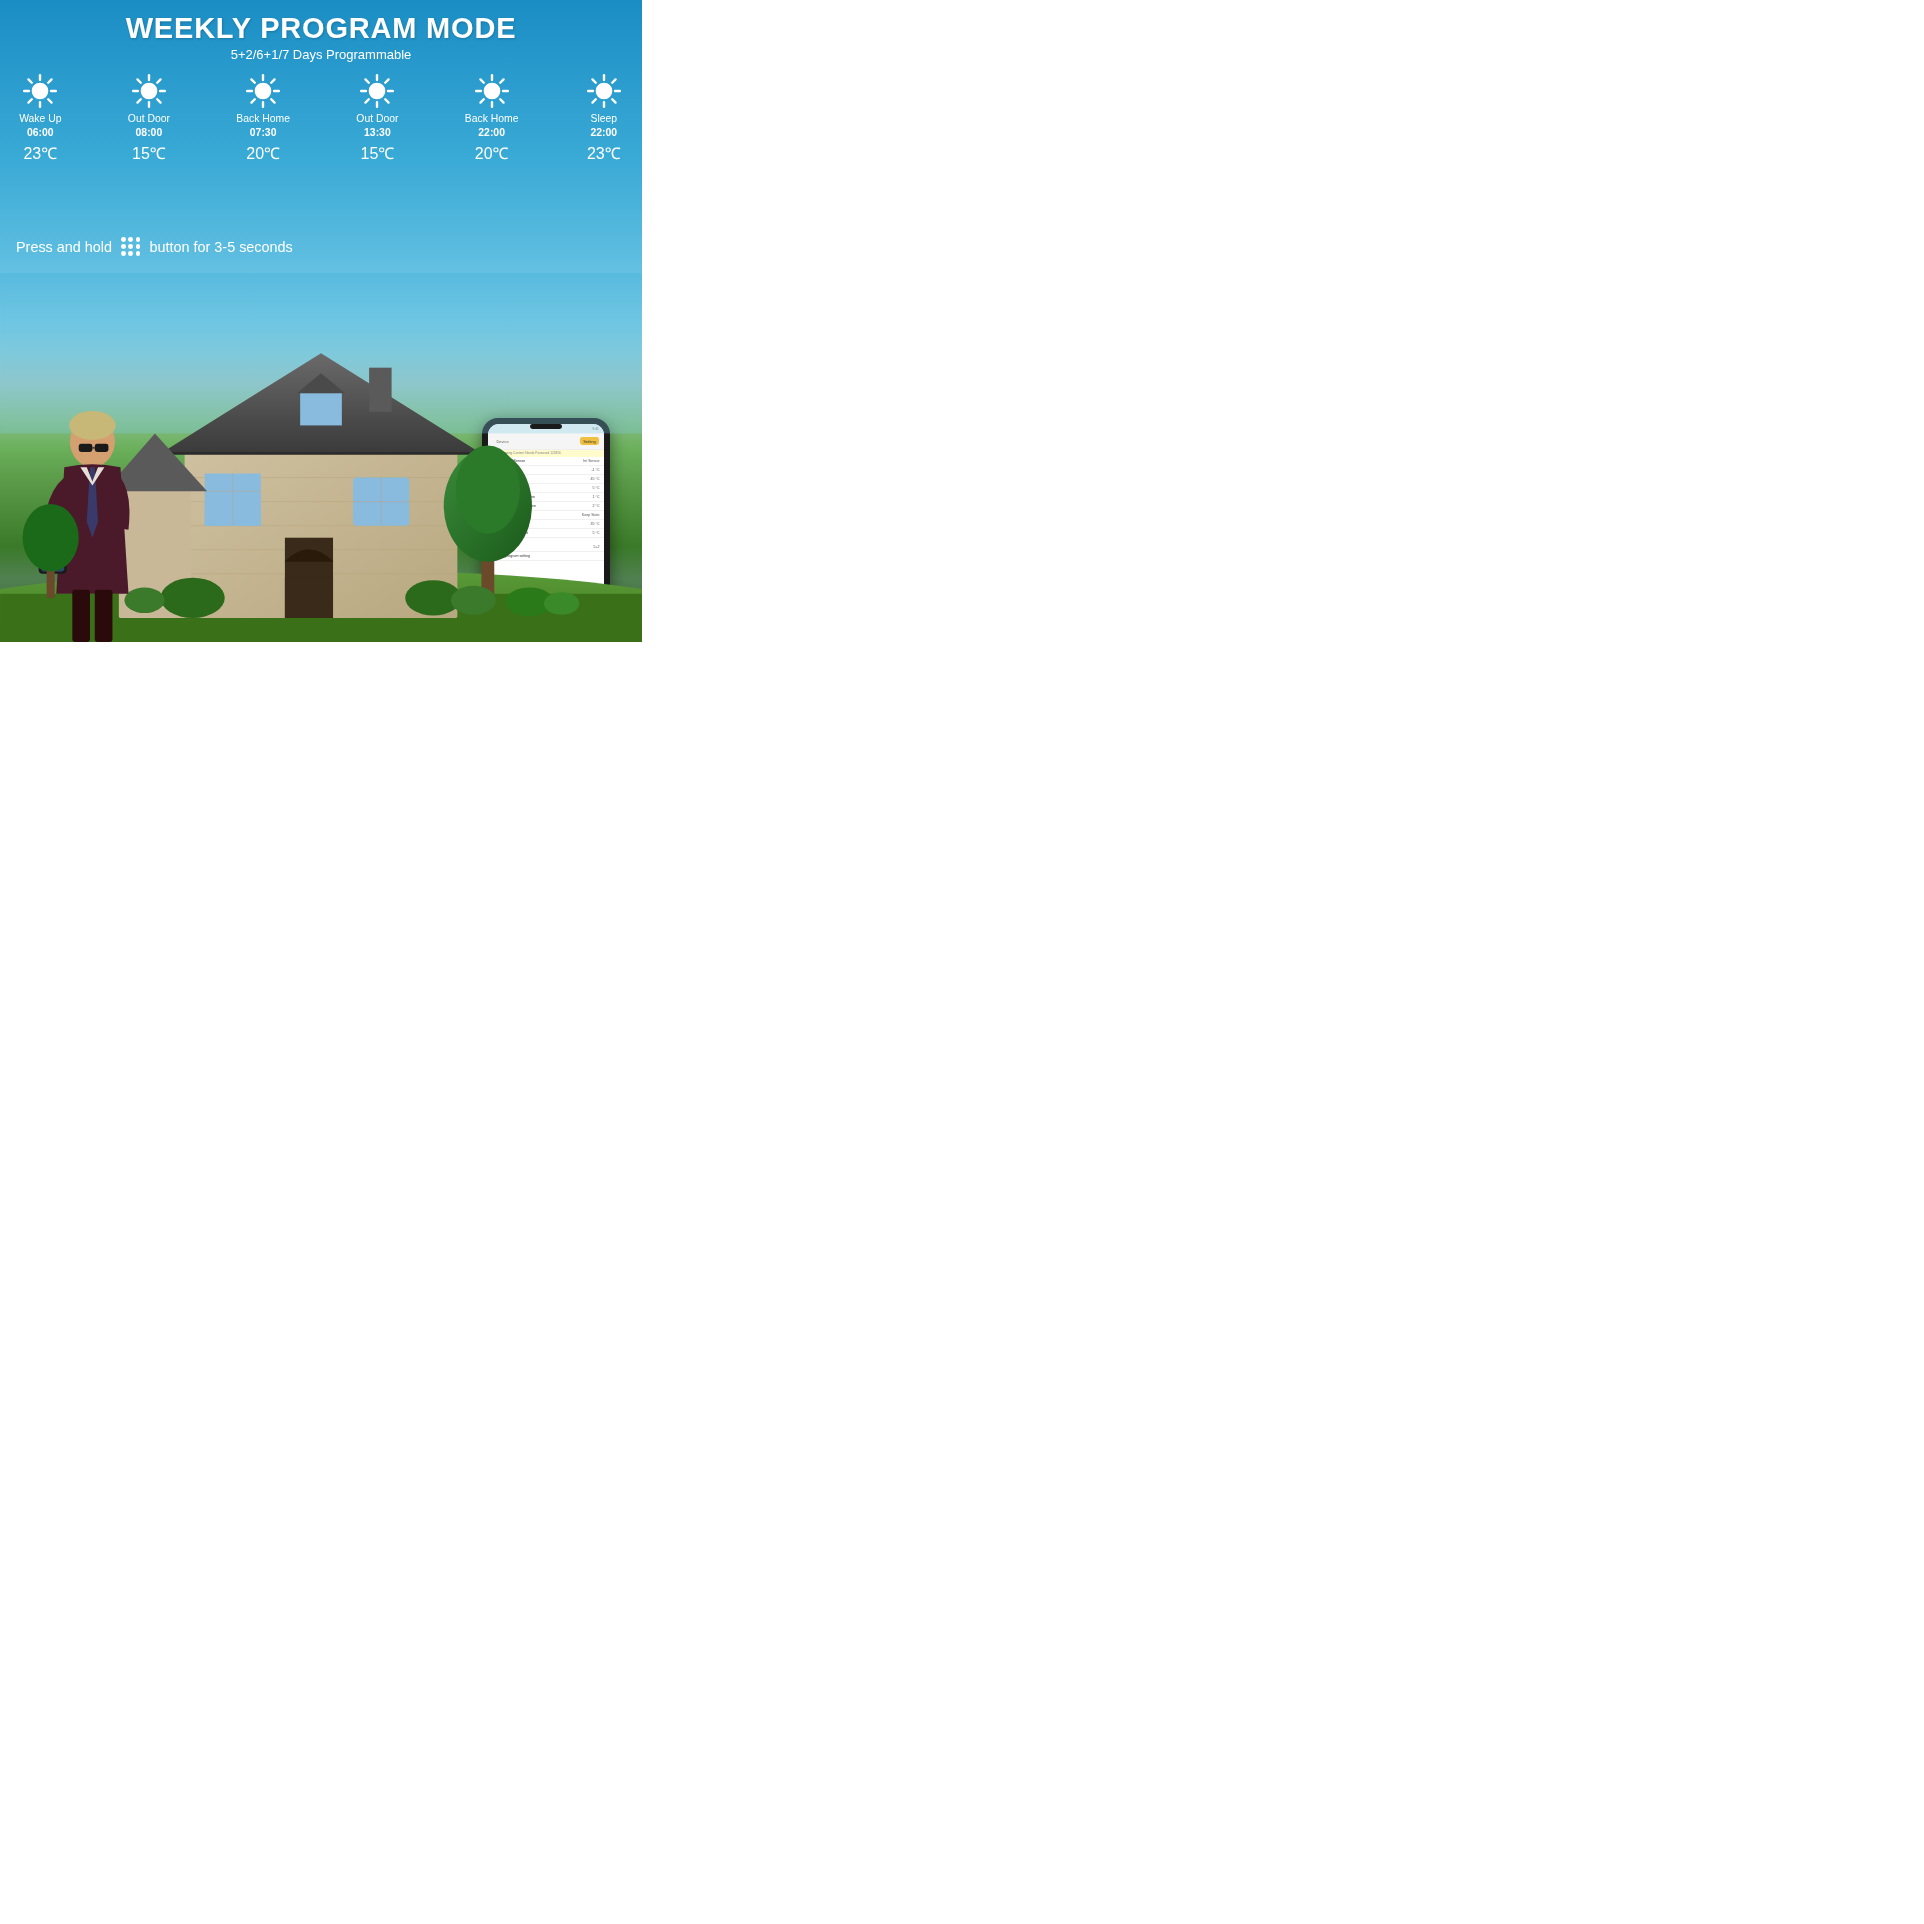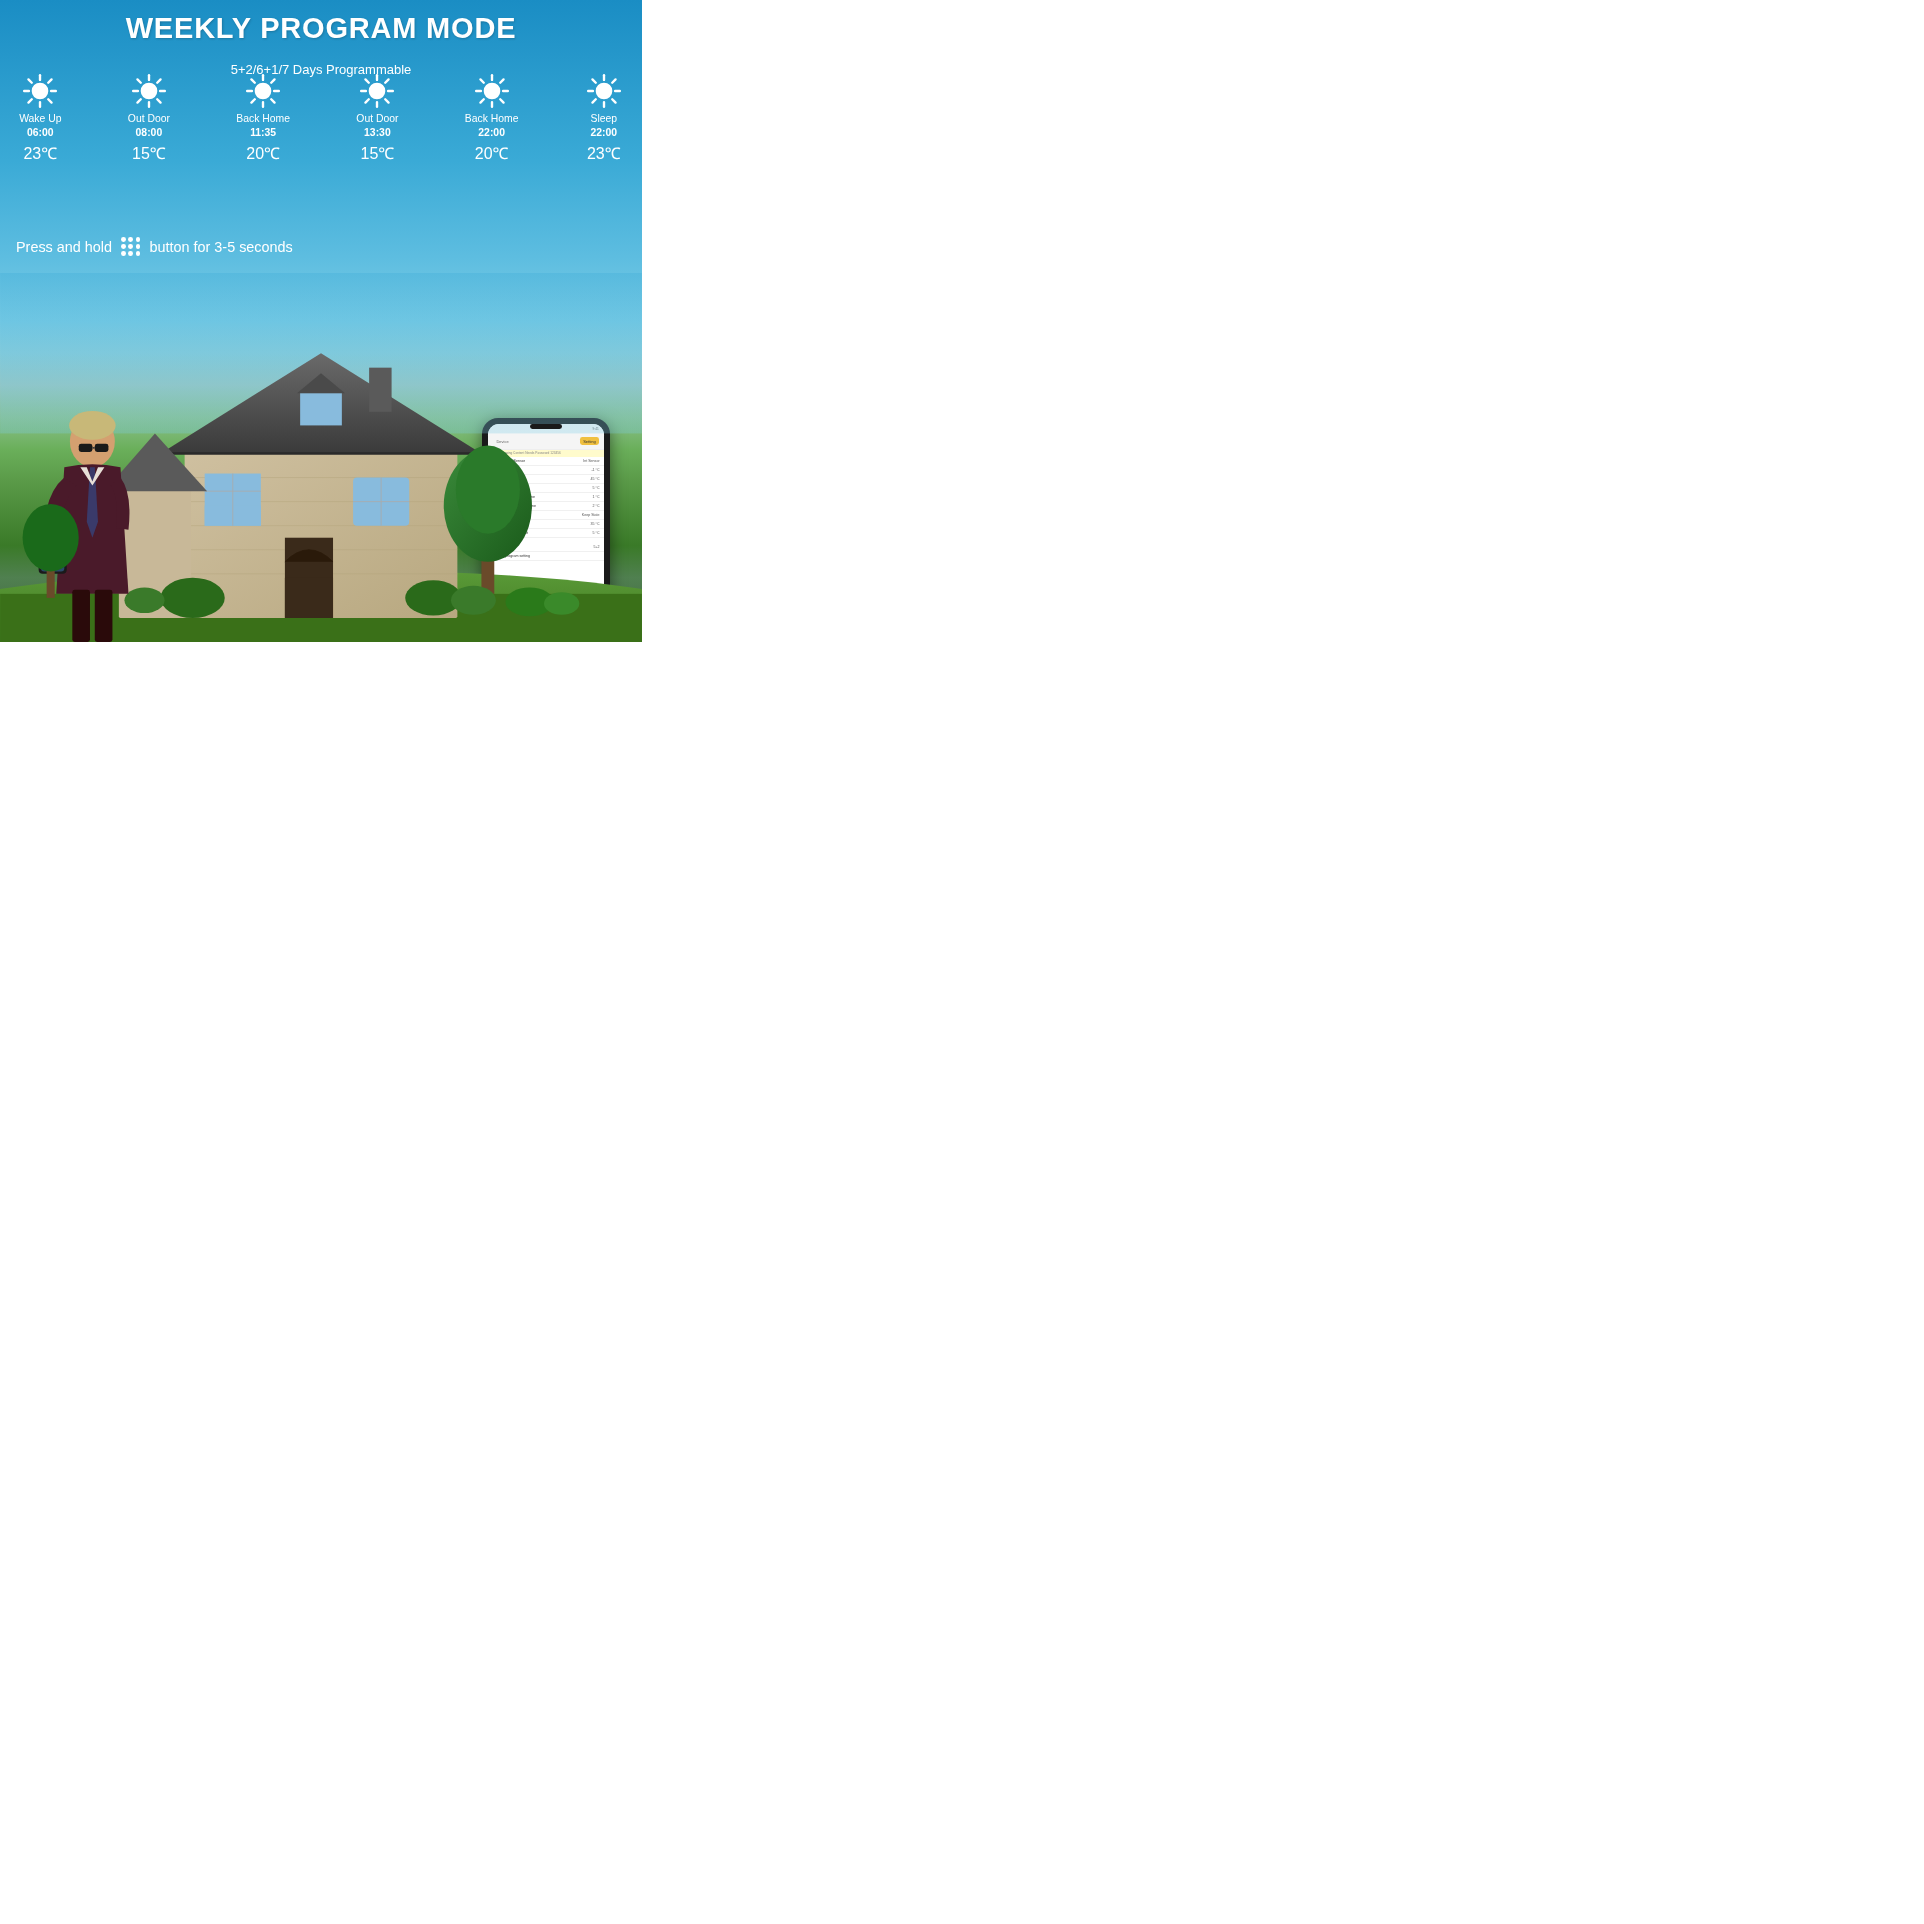--- a/index.html
+++ b/index.html
@@ -103,21 +103,21 @@
       font-size: 29px;
       font-weight: 900;
       letter-spacing: 0.8px;
       color: white;
       text-shadow: 0.8px 0.8px 2.4px rgba(0,0,0,0.2);
     }
 
     .subtitle {
       font-size: 13px;
       font-weight: 400;
-      margin-top: 17px;
+      margin-top: 2px;
       color: white;
     }
 
     
     .schedule-grid {
       position: absolute;
       top: 72px;
       left: 0;
       width: 100%;
       display: flex;
@@ -367,21 +367,21 @@
           <line x1="24" y1="38" x2="24" y2="44"></line>
           <line x1="4" y1="24" x2="10" y2="24"></line>
           <line x1="38" y1="24" x2="44" y2="24"></line>
           <line x1="9.4" y1="9.4" x2="13.6" y2="13.6"></line>
           <line x1="34.4" y1="34.4" x2="38.6" y2="38.6"></line>
           <line x1="38.6" y1="9.4" x2="34.4" y2="13.6"></line>
           <line x1="13.6" y1="34.4" x2="9.4" y2="38.6"></line>
         </g>
       </svg>
       <span class="schedule-label">Back Home</span>
-      <span class="schedule-time">11:35</span>
+      <span class="schedule-time">07:30</span>
       <span class="schedule-temp">20℃</span>
     </div>
 
     <div class="schedule-item">
       <svg class="sun-svg" viewBox="0 0 48 48">
         <g stroke="white" stroke-width="3" stroke-linecap="round">
           <circle cx="24" cy="24" r="9" fill="white"></circle>
           <line x1="24" y1="4" x2="24" y2="10"></line>
           <line x1="24" y1="38" x2="24" y2="44"></line>
           <line x1="4" y1="24" x2="10" y2="24"></line>

